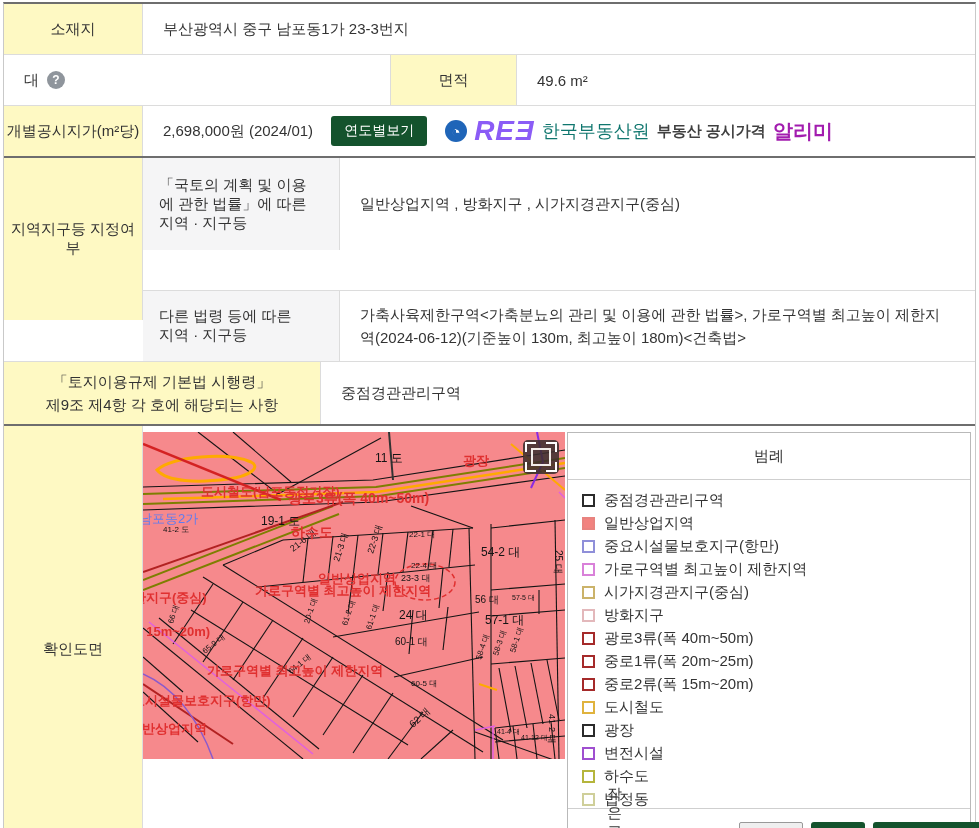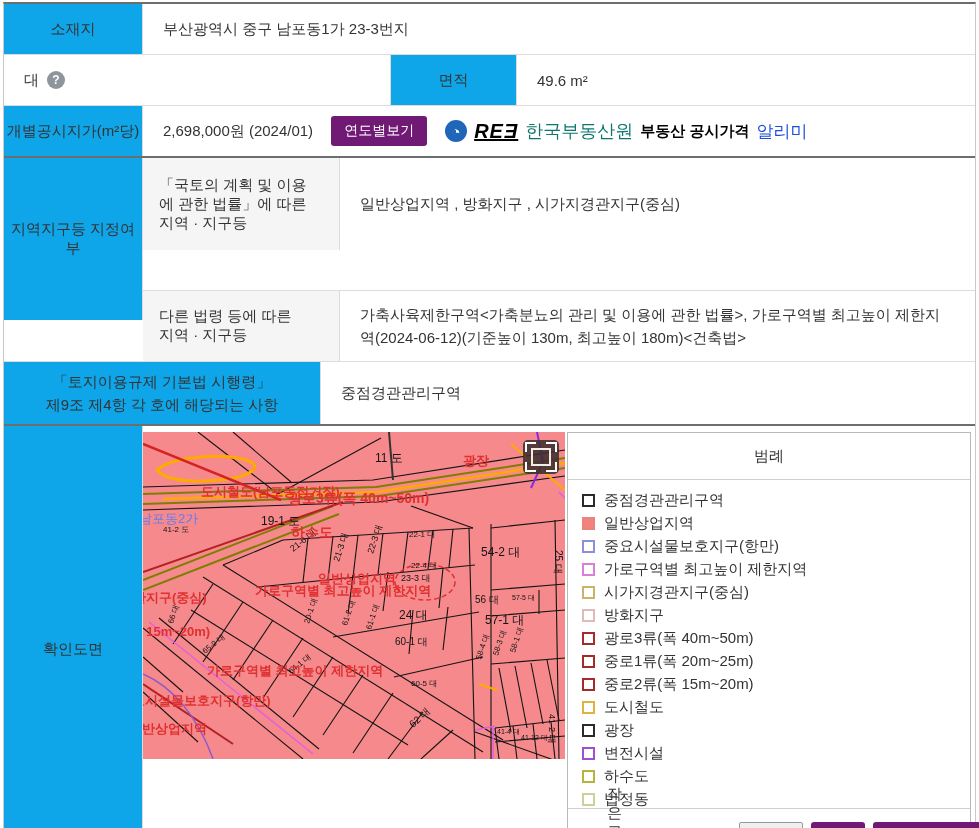--- a/index.html
+++ b/index.html
@@ -2,45 +2,45 @@
 <html><head>
 <meta charset="utf-8">
 <style>
   html,body{margin:0;padding:0;background:#fff;}
   body{font-family:"Liberation Sans","DejaVu Sans",sans-serif;color:#333;font-size:15px;}
   .tbl{margin:2px 3px 0 3px;width:971px;border-left:1px solid #c9c9c9;border-right:1px solid #c9c9c9;
        border-top:2px solid #6e6e6e;border-bottom:2px solid #9a9a9a;background:#fff;}
   .row{display:flex;align-items:stretch;border-top:1px solid #dcdcdc;}
   .row:first-child{border-top:none;}
   .row.thick{border-top:2px solid #6e6e6e;}
-  .hcell{background:#0ea5e9;display:flex;align-items:center;justify-content:center;text-align:center;
+  .hcell{background:#fef9c3;display:flex;align-items:center;justify-content:center;text-align:center;
          border-right:1px solid #dcdcdc;flex:none;}
   .shcell{background:#f5f5f6;display:flex;align-items:center;border-right:1px solid #dcdcdc;
           padding-left:16px;flex:none;text-align:left;}
   .vcell{background:#fff;display:flex;align-items:center;padding-left:20px;border-right:1px solid #dcdcdc;}
   .vcell:last-child,.hcell:last-child{border-right:none;}
   .pre{white-space:pre-line;}
   .w138{width:138px;} .w180{width:180px;} .w316{width:316px;} .w366{width:366px;} .w125{width:125px;}
   .grow{flex:1;}
   .h50{height:50px;} .h92{height:92px;} .h70{height:70px;} .h62{height:62px;}
   .subcol{flex:1;display:flex;flex-direction:column;gap:40px;}
   .subrow{display:flex;flex:none;}
   .subrow + .subrow{border-top:1px solid #dcdcdc;}
   .help{width:18px;height:18px;border-radius:50%;background:#8f959c;color:#fff;font-size:12px;font-weight:bold;
         display:inline-flex;align-items:center;justify-content:center;margin-left:8px;cursor:pointer;}
-  .darkbtn{background:#701a75;color:#fff;border:none;border-radius:3px;font-size:14px;padding:6px 13px;
+  .darkbtn{background:#14532d;color:#fff;border:none;border-radius:3px;font-size:14px;padding:6px 13px;
            cursor:pointer;font-family:inherit;white-space:nowrap;}
   .price-line{display:flex;align-items:center;gap:18px;}
   .reb{display:flex;align-items:center;gap:7px;cursor:pointer;}
   .reb-circle{width:22px;height:22px;border-radius:50%;background:#1f65b8;color:#fff;display:flex;
               align-items:center;justify-content:center;font-size:15px;font-weight:bold;}
-  .reb-word{color:#000000;font-weight:bold;font-size:20px;letter-spacing:1px;font-style:italic;text-decoration:underline;}
+  .reb-word{color:#8b5cf6;font-weight:bold;font-size:28px;letter-spacing:1px;font-style:italic;}
   .reb-org{color:#0f766e;font-size:18px;}
-  .reb-bold{color:#000000;font-weight:bold;font-size:15px;}
-  .reb-blue{color:#1d4ed8;font-weight:normal;font-size:17px;}
+  .reb-bold{color:#404040;font-weight:bold;font-size:15px;}
+  .reb-blue{color:#a21caf;font-weight:bold;font-size:20px;}
   
   .maprow-content{flex:1;background:#fff;display:flex;align-items:flex-start;position:relative;}
   .mapbox{position:relative;width:422px;height:327px;margin-top:6px;flex:none;overflow:hidden;cursor:crosshair;}
   .mapbox svg{display:block;}
   .fsicon{position:absolute;top:8px;right:6px;width:36px;height:34px;background:rgba(62,47,47,.88);
            border-radius:5px;cursor:pointer;}
   .fsicon .inner{position:absolute;left:8px;top:8px;right:8px;bottom:8px;border:2px solid #f2ece8;}
   .fsicon .c{position:absolute;width:9px;height:8px;border:2px solid #fff;}
   .fsicon .c1{left:2px;top:2px;border-right:none;border-bottom:none;}
   .fsicon .c2{right:2px;top:2px;border-left:none;border-bottom:none;}

